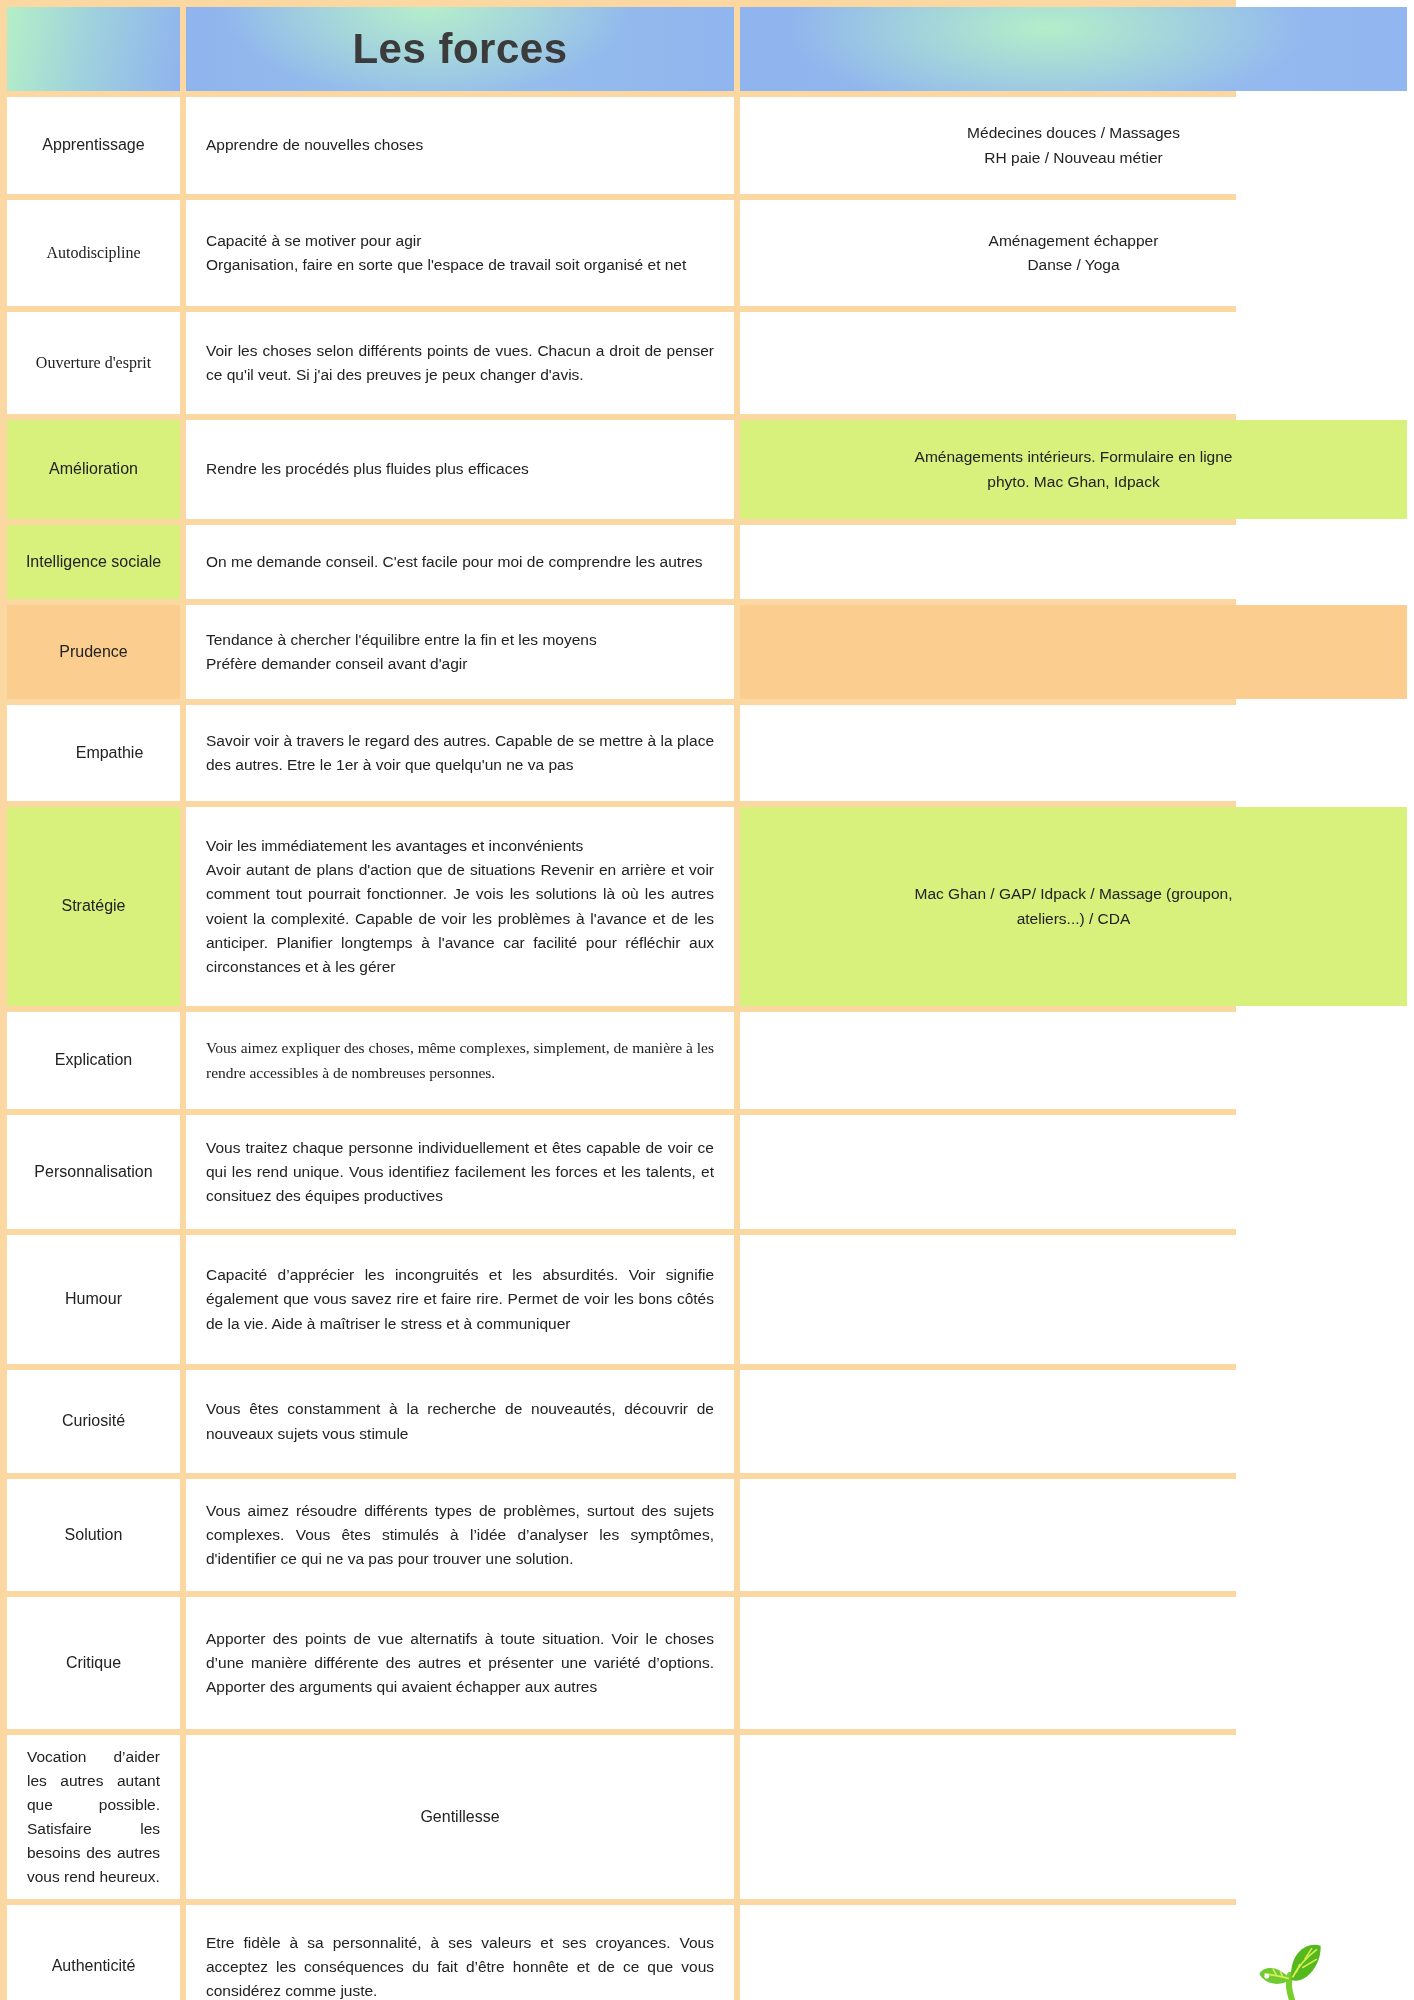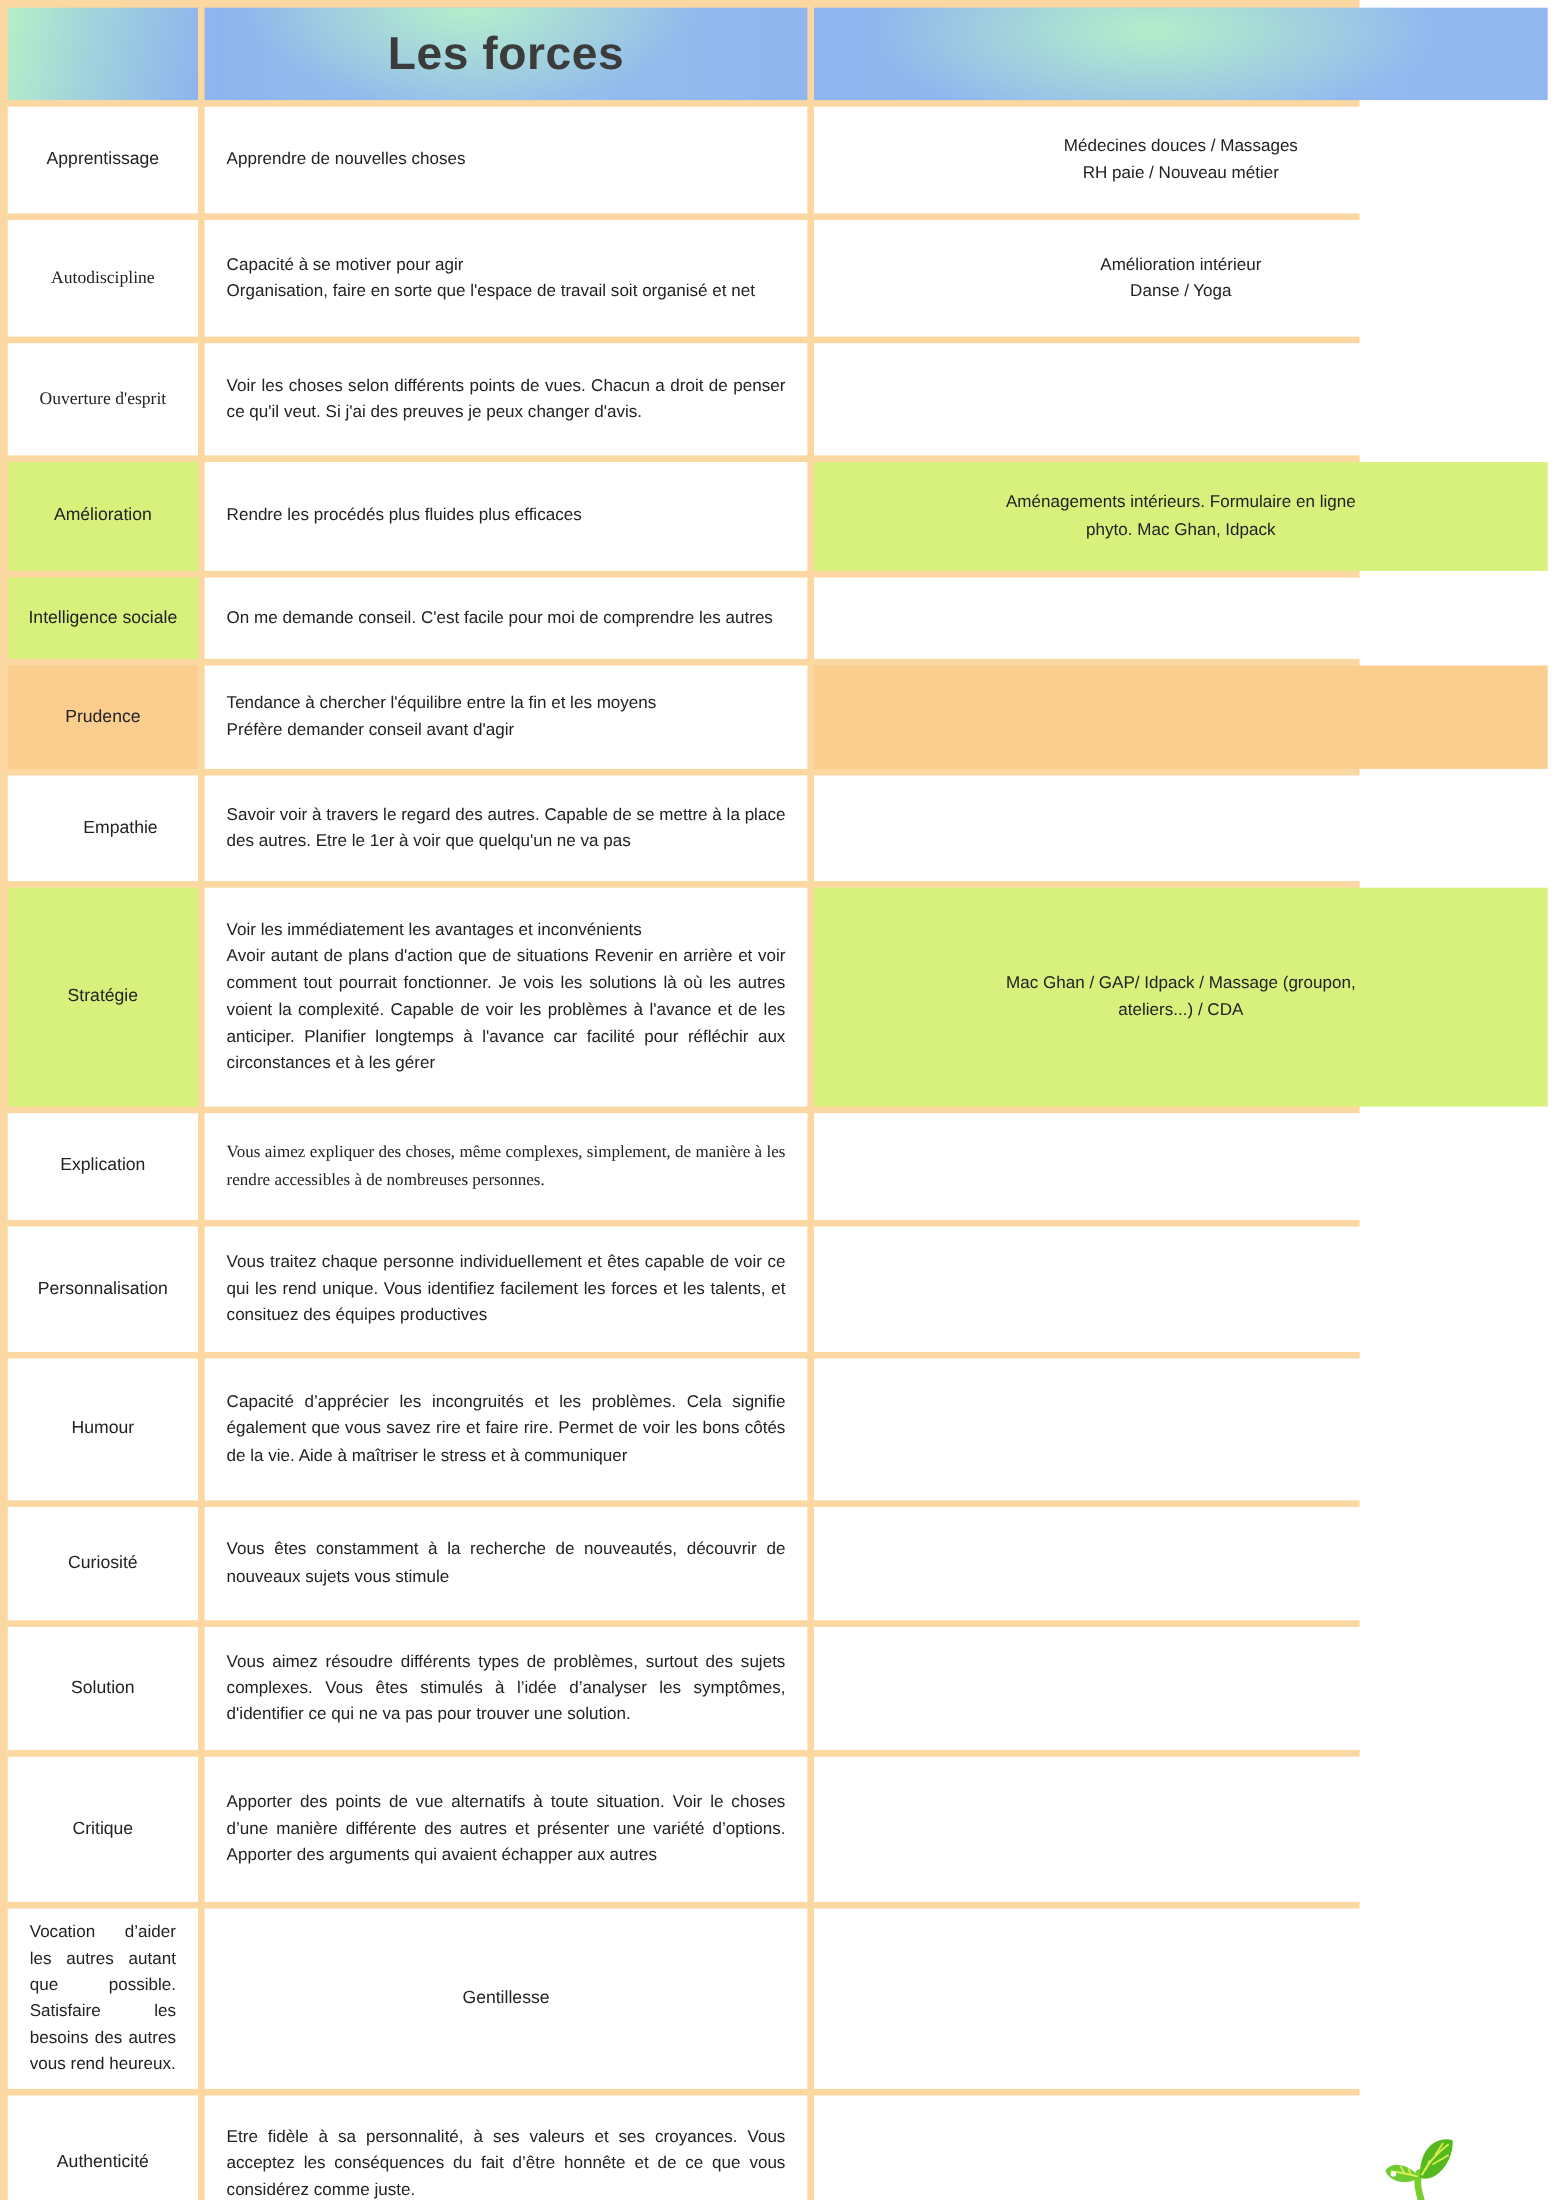--- a/index.html
+++ b/index.html
@@ -82,21 +82,21 @@
       <div>RH paie / Nouveau métier</div>
     </div>
     <div class="cell name-cell" style="min-height: 106px; font-family: Liberation Serif, serif;">
       <span>Autodiscipline</span>
     </div>
     <div class="cell desc-cell" style="min-height: 106px;">
       <div class="para">Capacité à se motiver pour agir</div>
       <div class="para">Organisation, faire en sorte que l'espace de travail soit organisé et net</div>
     </div>
     <div class="cell result-cell" style="min-height: 106px;">
-      <div>Amélioration intérieur</div>
+      <div>Aménagement échapper</div>
       <div>Danse / Yoga</div>
     </div>
     <div class="cell name-cell" style="min-height: 102px; font-family: Liberation Serif, serif;">
       <span>Ouverture d'esprit</span>
     </div>
     <div class="cell desc-cell" style="min-height: 102px;">
       <div class="para">Voir les choses selon différents points de vues. Chacun a droit de penser ce qu'il veut. Si j'ai des preuves je peux changer d'avis.</div>
     </div>
     <div class="cell result-cell" style="min-height: 102px;"></div>
     <div class="cell name-cell hl-green" style="min-height: 99px;">
@@ -153,21 +153,21 @@
       <span>Personnalisation</span>
     </div>
     <div class="cell desc-cell" style="min-height: 114px;">
       <div class="para">Vous traitez chaque personne individuellement et êtes capable de voir ce qui les rend unique. Vous identifiez facilement les forces et les talents, et consituez des équipes productives</div>
     </div>
     <div class="cell result-cell" style="min-height: 114px;"></div>
     <div class="cell name-cell" style="min-height: 129px;">
       <span>Humour</span>
     </div>
     <div class="cell desc-cell" style="min-height: 129px;">
-      <div class="para">Capacité d’apprécier les incongruités et les problèmes. Cela signifie également que vous savez rire et faire rire. Permet de voir les bons côtés de la vie. Aide à maîtriser le stress et à communiquer</div>
+      <div class="para">Capacité d’apprécier les incongruités et les absurdités. Voir signifie également que vous savez rire et faire rire. Permet de voir les bons côtés de la vie. Aide à maîtriser le stress et à communiquer</div>
     </div>
     <div class="cell result-cell" style="min-height: 129px;"></div>
     <div class="cell name-cell" style="min-height: 103px;">
       <span>Curiosité</span>
     </div>
     <div class="cell desc-cell" style="min-height: 103px;">
       <div class="para">Vous êtes constamment à la recherche de nouveautés, découvrir de nouveaux sujets vous stimule</div>
     </div>
     <div class="cell result-cell" style="min-height: 103px;"></div>
     <div class="cell name-cell" style="min-height: 112px;">

